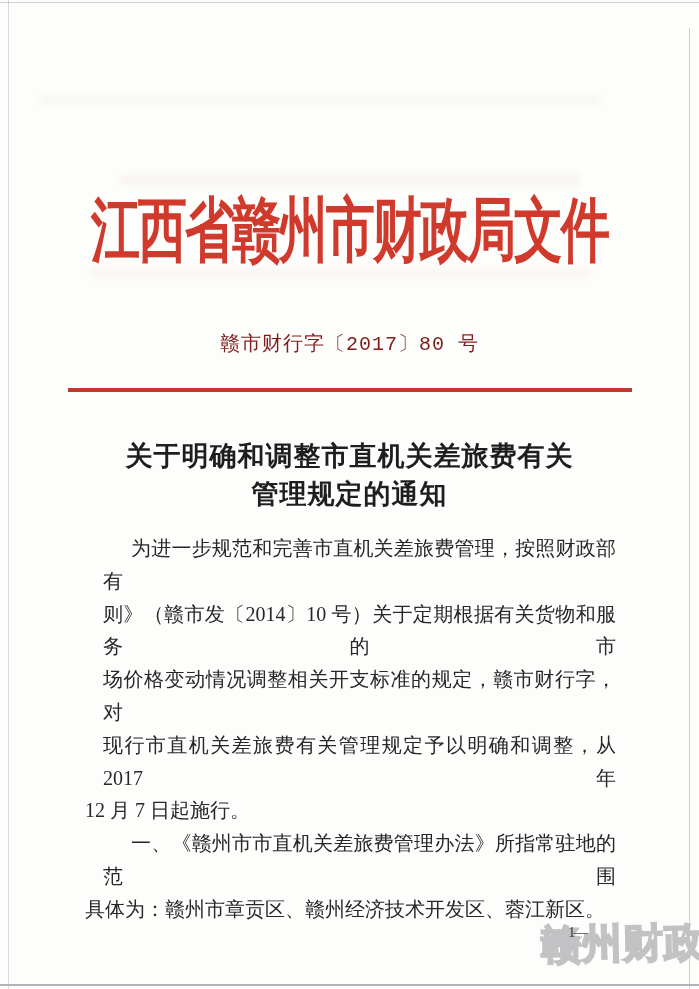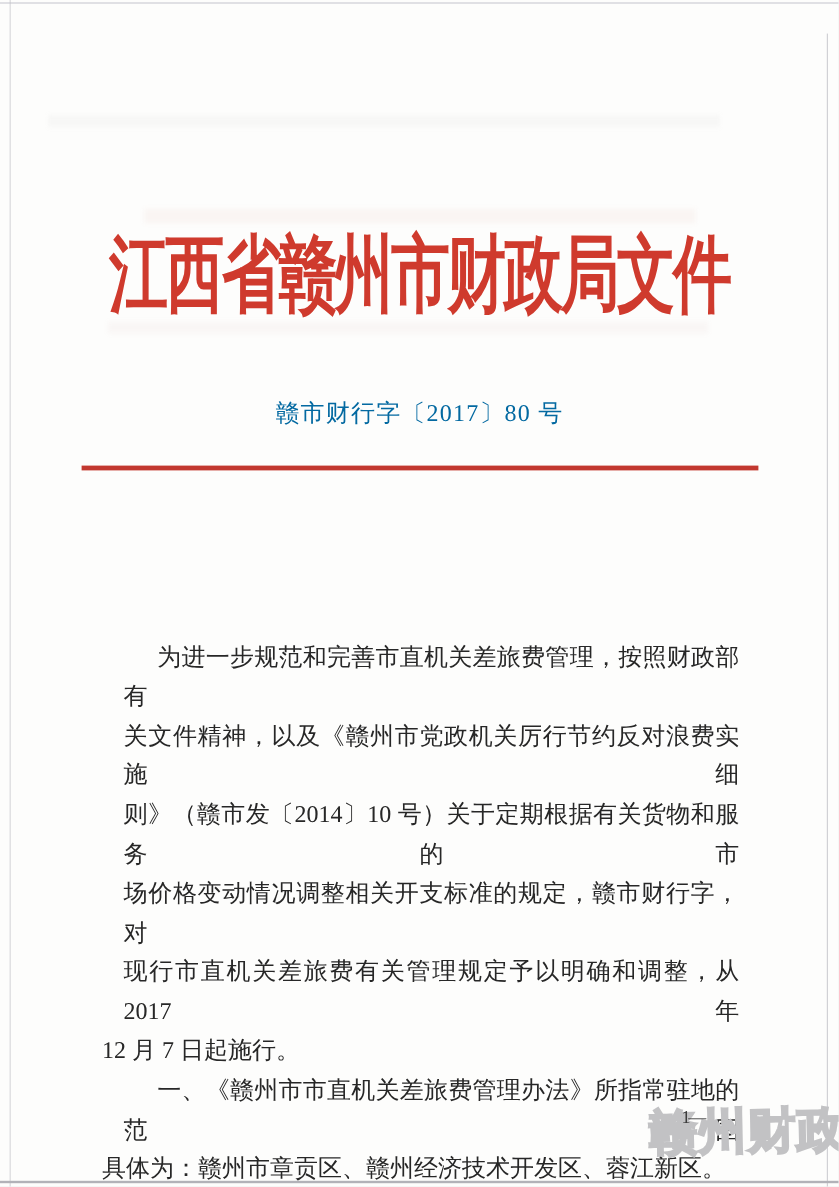--- a/index.html
+++ b/index.html
@@ -43,22 +43,23 @@
     transform: scale(0.94, 1.35);
     transform-origin: 50% 50%;
     letter-spacing: -2px;
   }
   .doc-number {
     position: absolute;
     top: 332px; left: 0; width: 699px;
     text-align: center;
     font-size: 20px;
     line-height: 26px;
-    color: #0369a1;
+    color: #7f1d1d;
     letter-spacing: 1px;
+    font-family: Liberation Mono, monospace;
   }
   .red-rule {
     position: absolute;
     top: 388px; left: 68px;
     width: 564px; height: 4px;
   }
   
   .doc-title {
     position: absolute;
     top: 437px; left: 0; width: 699px;
@@ -118,24 +119,27 @@
   <div class="smudge smudge-1"></div>
   <div class="smudge smudge-2"></div>
   <div class="smudge smudge-3"></div>
 
   <div class="agency-header" style="color: rgb(207, 58, 45);">江西省赣州市财政局文件</div>
 
   <div class="doc-number">赣市财行字〔2017〕80 号</div>
 
   <div class="red-rule" style="background: rgb(194, 56, 47);"></div>
 
+  <div class="doc-title">
+    <div>关于明确和调整市直机关差旅费有关</div>
+    <div>管理规定的通知</div>
+  </div>
 
   <div class="body-text">
       <div class="body-line indent justify">为进一步规范和完善市直机关差旅费管理，按照财政部有</div>
-      <div class="body-line justify">关文件精神，以及《赣州市党政机关厉行节约反对浪费实施细</div>
       <div class="body-line justify">则》（赣市发〔2014〕10 号）关于定期根据有关货物和服务的市</div>
       <div class="body-line justify">场价格变动情况调整相关开支标准的规定，赣市财行字，对</div>
       <div class="body-line justify">现行市直机关差旅费有关管理规定予以明确和调整，从 2017 年</div>
       <div class="body-line">12 月 7 日起施行。</div>
       <div class="body-line indent justify">一、《赣州市市直机关差旅费管理办法》所指常驻地的范围</div>
       <div class="body-line">具体为：赣州市章贡区、赣州经济技术开发区、蓉江新区。</div>
     </div>
 
   <div class="page-number-mark">1—</div>
 

